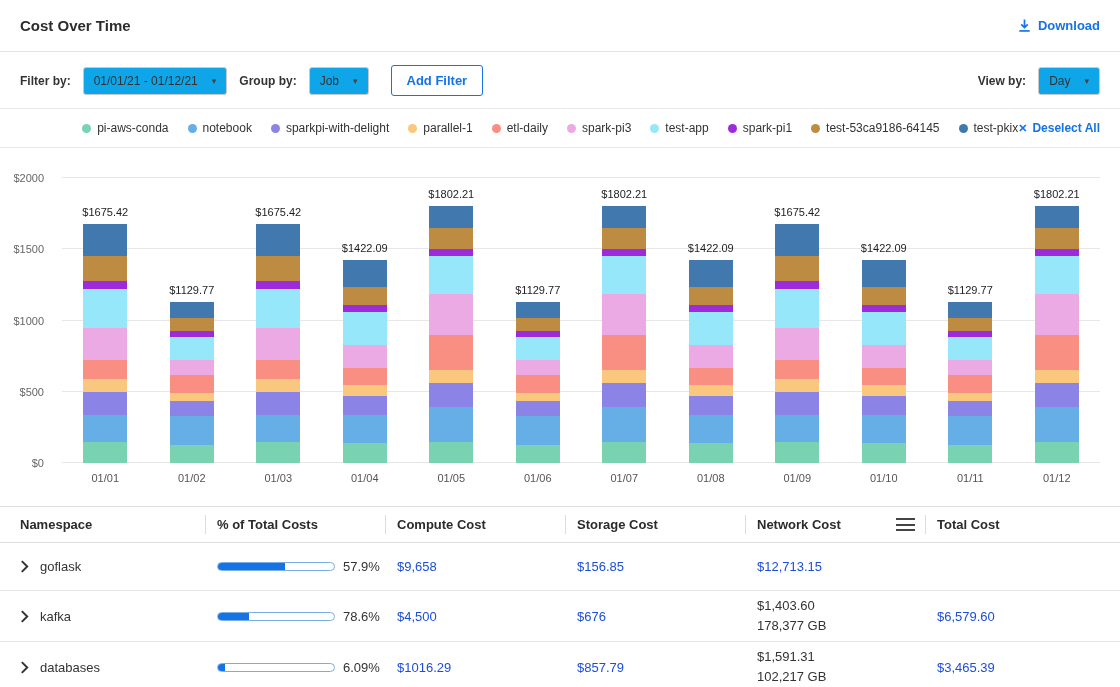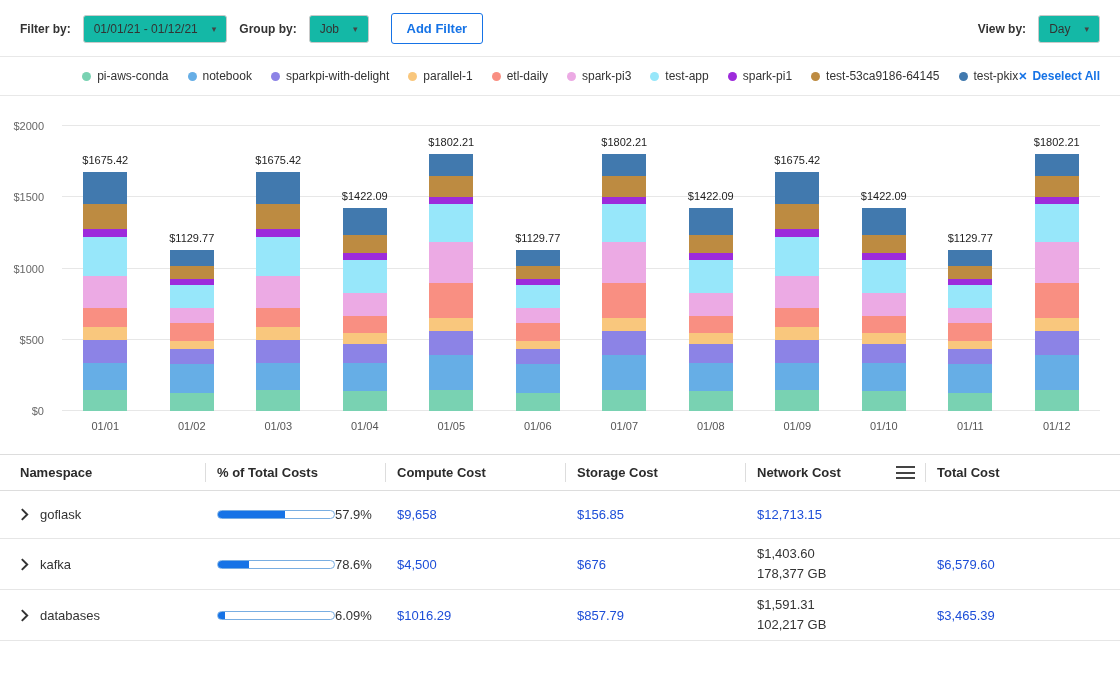--- a/index.html
+++ b/index.html
@@ -7,21 +7,21 @@
   body { width:1120px; font-family:"Liberation Sans", sans-serif; color:#333; }
 
   
   .topbar { display:flex; align-items:center; justify-content:space-between; height:52px; padding:0 20px; border-bottom:1px solid #e4e4e4; }
   .page-title { font-size:15px; font-weight:bold; color:#2d2d2d; margin:0; }
   .download { display:flex; align-items:center; gap:6px; color:#1673E6; font-size:13px; font-weight:bold; cursor:pointer; text-decoration:none; }
 
   
   .filter-row { display:flex; align-items:center; gap:12px; padding:13px 20px 12px 20px; border-bottom:1px solid #e8e8e8; }
   .flabel { font-size:12px; font-weight:bold; color:#333; white-space:nowrap; }
-  .select { display:flex; align-items:center; gap:14px; border:1px solid #c9c9c9; border-radius:3px; background:#14b8a6; font-size:12px; color:#333; padding:6px 10px; cursor:pointer; white-space:nowrap; }
+  .select { display:flex; align-items:center; gap:14px; border:1px solid #c9c9c9; border-radius:3px; background:#0ea5e9; font-size:12px; color:#333; padding:6px 10px; cursor:pointer; white-space:nowrap; }
   .select.wide { min-width:142px; justify-content:space-between; }
   .caret { font-size:9px; color:#444; }
   .add-filter { margin-left:10px; border:1px solid #1673E6; color:#1673E6; background:#fff; font-weight:bold; font-size:13px; padding:7px 15px; border-radius:3px; cursor:pointer; font-family:inherit; }
   .spacer { flex:1; }
 
   
   .legend-row { display:flex; align-items:center; justify-content:flex-end; padding:12px 20px; border-bottom:1px solid #e8e8e8; }
   .legend-items { display:flex; align-items:center; gap:19px; }
   .legend-item { display:flex; align-items:center; gap:6px; font-size:12px; color:#333; cursor:pointer; white-space:nowrap; }
   .dot { width:9px; height:9px; border-radius:50%; flex:0 0 auto; }
@@ -45,32 +45,42 @@
   .table { margin-top:8px; border-top:1px solid #dddddd; }
   .thead { display:grid; grid-template-columns:185px 180px 180px 180px 180px 1fr; padding:0 20px; height:36px; border-bottom:1px solid #dddddd; }
   .th { position:relative; display:flex; align-items:center; justify-content:space-between; font-size:13px; font-weight:bold; color:#2b2b2b; padding-left:12px; height:100%; }
   .th:first-child { padding-left:0; }
   .th:not(:first-child)::before { content:''; position:absolute; left:0; top:8px; bottom:8px; width:1px; background:#ddd; }
   .burger { display:inline-block; width:19px; height:13px; border-top:2px solid #444; border-bottom:2px solid #444; position:relative; margin-right:10px; cursor:pointer; }
   .burger::after { content:''; position:absolute; left:0; right:0; top:3.5px; height:2px; background:#444; }
   .trow { display:grid; grid-template-columns:185px 180px 180px 180px 180px 1fr; padding:0 20px; min-height:48px; align-items:center; border-bottom:1px solid #e6e6e6; cursor:pointer; }
   .ns-cell { display:flex; align-items:center; gap:11px; font-size:13px; color:#333; }
   .chev { display:flex; align-items:center; cursor:pointer; }
-  .pct-cell { display:flex; align-items:center; padding-left:12px; }
+  .pct-cell { display:flex; align-items:center; gap:8px; padding-left:12px; }
   .pbar { width:118px; height:9px; border:1px solid #79aee2; border-radius:6px; background:#fff; overflow:hidden; }
   .pbar-fill { height:100%; background:#1673E6; }
   .pct-label { font-size:13px; color:#333; }
   .cost { font-size:13px; color:#1d4ed8; padding-left:12px; }
   .net-cell { padding-left:12px; font-size:13px; color:#333; line-height:20px; padding-top:5px; padding-bottom:5px; }
 </style>
 </head>
 <body>
 
 <div class="page">
 
+  <header class="topbar">
+    <h1 class="page-title">Cost Over Time</h1>
+    <a class="download">
+      <svg width="15" height="15" viewBox="0 0 16 16">
+        <path d="M8 1.5v8.5M4.5 6.8L8 10.3l3.5-3.5" stroke="#1673E6" stroke-width="1.8" fill="none"></path>
+        <path d="M2.5 13.8h11" stroke="#1673E6" stroke-width="1.8"></path>
+      </svg>
+      <span>Download</span>
+    </a>
+  </header>
 
   <div class="filter-row">
     <span class="flabel">Filter by:</span>
     <div class="select wide">
       <span>01/01/21 - 01/12/21</span>
       <span class="caret">▾</span>
     </div>
     <span class="flabel">Group by:</span>
     <div class="select">
       <span>Job</span>

